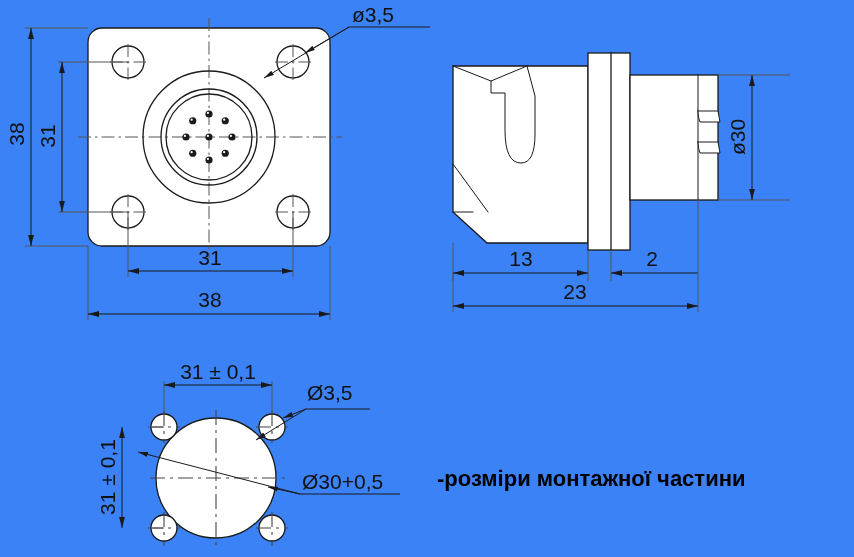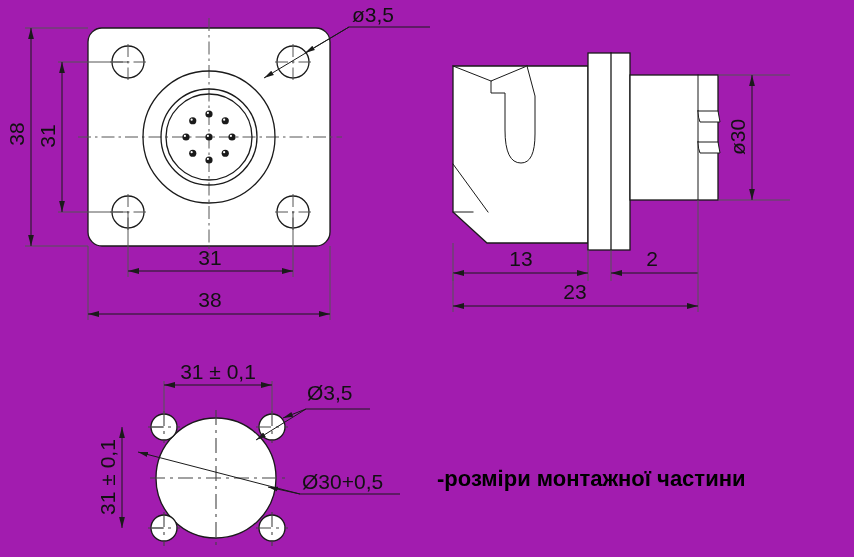--- a/index.html
+++ b/index.html
@@ -10,21 +10,21 @@
   body {
     width: 854px;
     height: 557px;
     font-family: "Liberation Sans", sans-serif;
     overflow: hidden;
   }
   #sheet {
     position: relative;
     width: 854px;
     height: 557px;
-    background: #a21caf;
+    background: #3b82f6;
   }
   svg.drawing {
     position: absolute;
     left: 0;
     top: 0;
     width: 854px;
     height: 557px;
   }
   .ln      { stroke: #1a1a1a; stroke-width: 1.3; fill: none; stroke-linecap: square; }
   .ln-thin { stroke: #1a1a1a; stroke-width: 1;   fill: none; stroke-linecap: square; }

